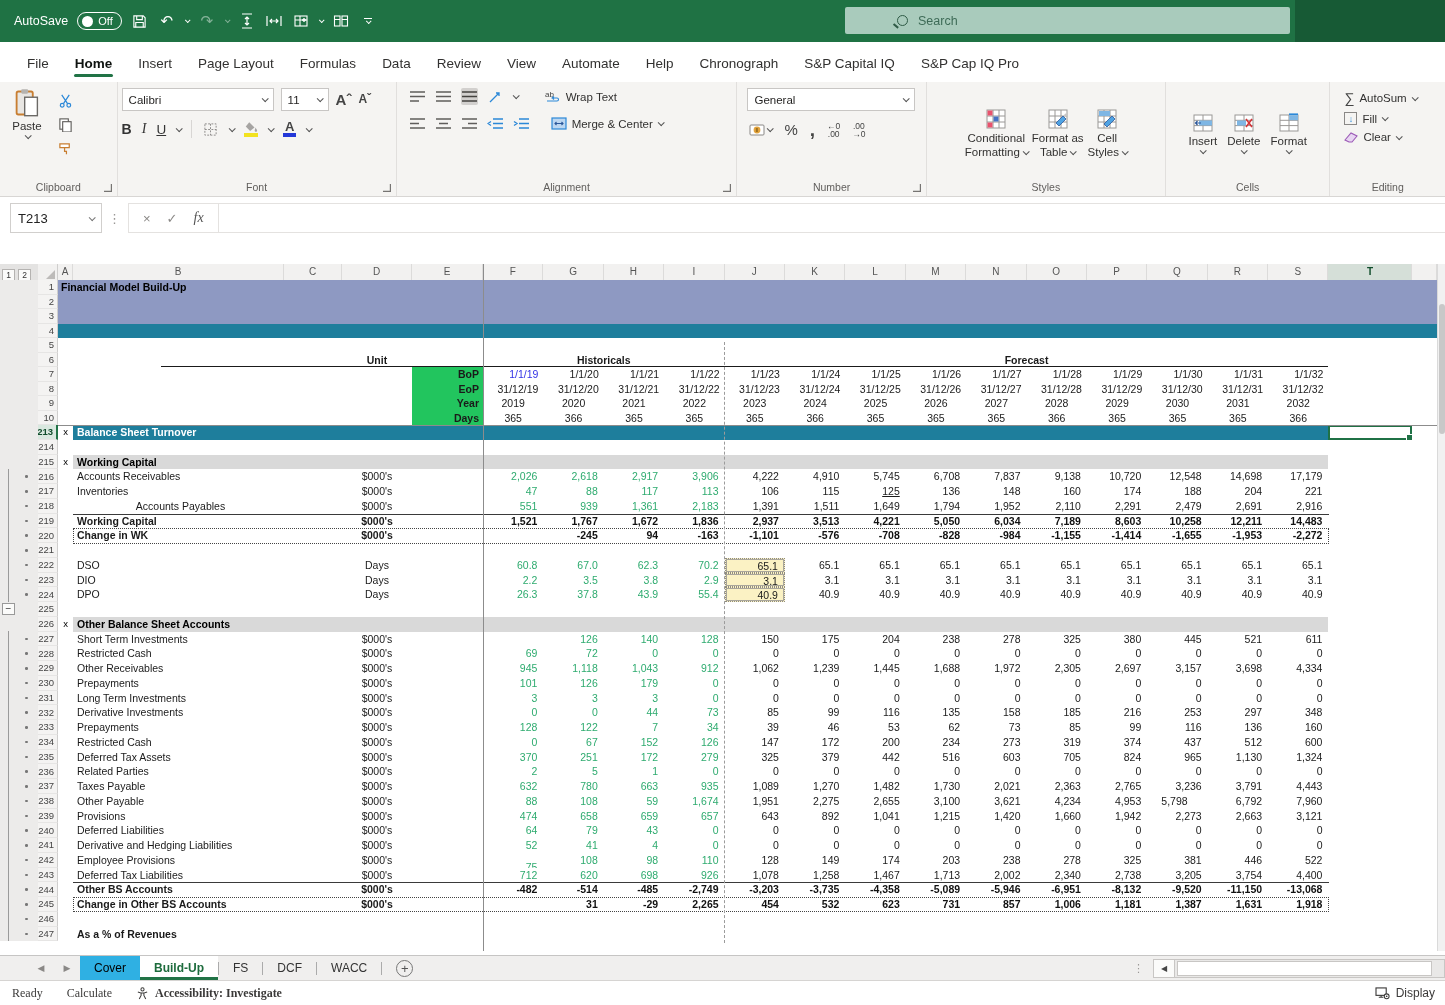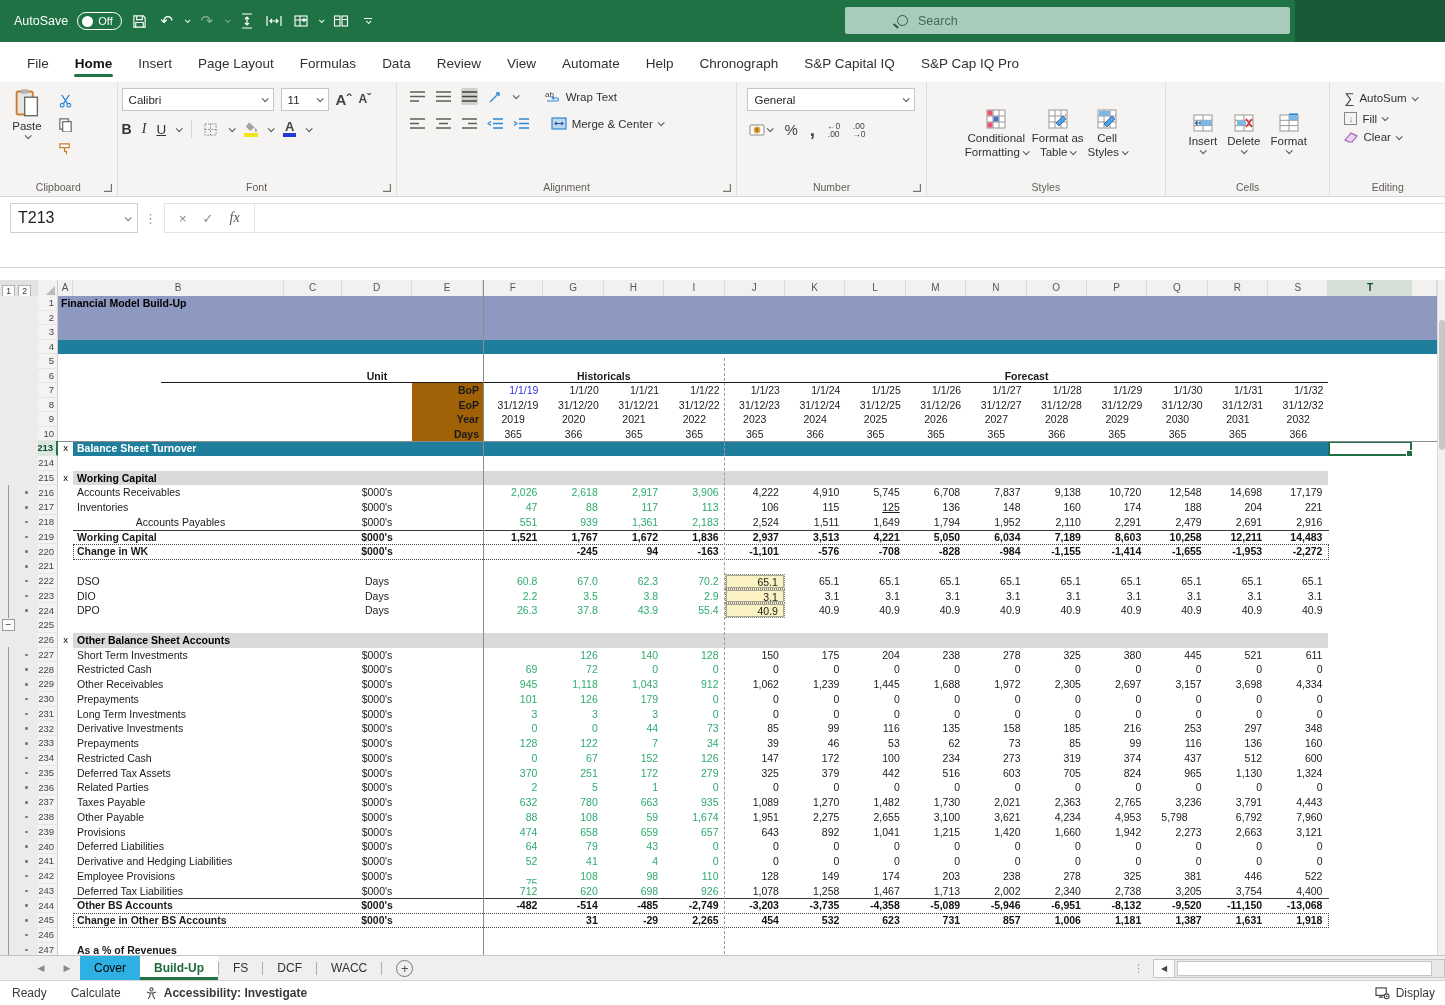--- a/index.html
+++ b/index.html
@@ -45,28 +45,28 @@
   .rrow { display:flex; align-items:center; gap:7px; }
   .lbl11 { font-size:11.5px; color:#323130; white-space:nowrap; }
   .yellowbar { width:14px; height:4px; background:#F2E21F; margin-top:1px; }
   .bluebar { width:13px; height:4px; background:#2438D8; margin-top:1px; }
   .bigA { font-size:13px; font-weight:bold; color:#444; line-height:11px; }
   svg.lic { display:block; }
 
   
   .fbar { position:absolute; left:0; top:197px; width:1445px; height:71px; background:#FFF; border-bottom:1px solid #D4D2D0; }
   .fbar-top { display:flex; align-items:stretch; height:30px; margin-top:6px; }
-  .namebox { width:128px; margin-left:10px; background:#fff; border:1px solid #D1CFCD; display:flex; align-items:center; justify-content:space-between; padding:0 7px; font-size:16px; color:#222; }
+  .namebox { width:92px; margin-left:10px; background:#fff; border:1px solid #D1CFCD; display:flex; align-items:center; justify-content:space-between; padding:0 7px; font-size:13px; color:#222; }
   .grip { width:26px; display:flex; align-items:center; justify-content:center; color:#9A9896; font-size:13px; letter-spacing:1px; }
   .fx-strip { display:flex; align-items:center; gap:16px; border:1px solid #E4E2E0; background:#fff; padding:0 14px; color:#8A8886; font-size:13px; }
   .fx { font-family:"Liberation Serif","DejaVu Serif",serif; font-style:italic; color:#555; font-size:14px; }
   .finput { flex:1; background:#fff; border-top:1px solid #E4E2E0; border-bottom:1px solid #E4E2E0; margin-right:0; }
 
   
-  .gridwrap { position:absolute; left:0; top:280px; width:1445px; height:687px; background:#FFF; overflow:hidden; }
+  .gridwrap { position:absolute; left:0; top:264px; width:1445px; height:687px; background:#FFF; overflow:hidden; }
   .gridinner { position:absolute; left:0; top:0; width:1437px; height:687px; }
   .srow, .hdrrow { display:grid; grid-template-columns:38px 20px 15px 211px 58px 70px 71px repeat(14,60.4px) 84px 1fr; position:relative; }
   .hdrrow { height:16px; background:#F2F1F0; }
   .srow { height:14.75px; }
   .srow.t { height:14.5px; }
   .cell, .v { font-size:10.5px; line-height:14.6px; white-space:nowrap; overflow:hidden; color:#1a1a1a; }
   .g { background:#ECEBEA; position:relative; }
   .rh { background:#F4F3F2; border-right:1px solid #CFCECD; border-bottom:1px solid #E6E5E4; font-size:9.5px; color:#444;
         display:flex; align-items:center; justify-content:flex-end; padding-right:3px; }
   .rh.selr { background:#D9E8DF; border-right:2px solid #217346; color:#114D2C; font-weight:bold; }
@@ -87,21 +87,21 @@
   .unit { grid-column:6; text-align:center; }
   .unit.b { font-weight:bold; }
   .v { text-align:right; padding-right:6px; }
   .v.hist { color:#2EAB6F; }
   .v.b { font-weight:bold; color:#111; }
   .v.inp { background:#FBF2C4; box-shadow:inset 0 0 0 1px #A9A69C; border:1px dotted #8F8C82; }
   .chd { font-weight:bold; text-align:center; }
   .u6 { border-bottom:1.5px solid #1a1a1a; }
   .u6b { position:relative; }
   .u6b::after { content:""; position:absolute; left:88px; right:0; bottom:0; border-bottom:1.5px solid #1a1a1a; }
-  .elab { grid-column:7; background:#a16207; font-weight:bold; text-align:right; padding-right:4px; }
+  .elab { grid-column:7; background:#22c55e; font-weight:bold; text-align:right; padding-right:4px; }
   .hv { text-align:right; padding-right:5px; }
   .hv.c { text-align:center; padding-right:0; }
   .hv.blue { color:#3333E6; }
   .boxovl { position:absolute; left:73px; width:1256px; top:-0.5px; bottom:-0.5px; border:1.3px dotted #444; pointer-events:none; }
   .lineovl { position:absolute; left:73px; width:1256px; top:0; height:0; border-top:1px solid #3a3a3a; pointer-events:none; }
   .selcell { grid-column:22; position:relative; background:#fff; box-shadow:inset 0 0 0 2px #1F7145; }
   .selcell::after { content:""; position:absolute; right:-1px; bottom:-1px; width:5px; height:5px; background:#1F7145; border:1px solid #fff; }
   .g-dot::after { content:""; position:absolute; left:25px; top:6px; width:2.5px; height:2.5px; background:#777; border-radius:50%; }
   .g-minus .mbox { position:absolute; left:2px; top:1px; width:13px; height:12px; border:1px solid #999; background:#FBFBFA; font-size:10px; line-height:10px; text-align:center; color:#333; }
   .ol-line { position:absolute; width:1px; background:#9A9A9A; left:46px; }
@@ -121,21 +121,21 @@
   .vsep { width:1px; height:13px; background:#ABABAB; align-self:center; }
   .newsheet { width:17px; height:17px; border:1px solid #777; border-radius:50%; align-self:center; margin-left:14px; text-align:center; line-height:15px; color:#555; font-size:13px; }
   .hscroll { margin-left:auto; display:flex; align-items:center; }
   .hs-grip { color:#9A9896; font-size:11px; letter-spacing:1px; margin-right:8px; }
   .hs-btn { width:22px; height:19px; background:#FBFBFA; border:1px solid #C8C6C4; display:flex; align-items:center; justify-content:center; font-size:8px; color:#444; }
   .hs-track { width:270px; height:19px; background:#E9E8E7; border:1px solid #C8C6C4; border-left:none; position:relative; }
   .hs-thumb { position:absolute; left:2px; top:1px; width:255px; height:15px; background:#FFF; border:1px solid #C8C6C4; }
 
   
   .statusbar { position:absolute; left:0; top:980px; width:1445px; height:25px; background:#FFFFFF; border-top:1px solid #D6D4D2; display:flex; align-items:center; font-size:12px; color:#3B3A39; }
-  .sb-item { padding:0 12px; }
+  .sb-item { padding:0 12px;font-family:Liberation Serif, serif; }
   .sb-acc { display:flex; align-items:center; gap:6px; font-weight:bold; }
   .sb-right { margin-left:auto; display:flex; align-items:center; gap:6px; padding-right:10px; }
 </style>
 </head>
 <body>
 
 <div id="app">
 
   <div class="titlebar">
     <div class="dark-right"></div>
@@ -702,21 +702,21 @@
           </div>
           <div class="srow">
             <div class="g g-dot"></div>
             <div class="rh">218</div>
             <div class="cell rlabel" style="grid-column: 4; text-align: center;">Accounts Payables</div>
             <div class="cell unit" style="grid-column: 6;">$000's</div>
             <div class="v hist" style="grid-column: 8;">551</div>
             <div class="v hist" style="grid-column: 9;">939</div>
             <div class="v hist" style="grid-column: 10;">1,361</div>
             <div class="v hist" style="grid-column: 11;">2,183</div>
-            <div class="v" style="grid-column: 12;">2,524</div>
+            <div class="v" style="grid-column: 12;">1,391</div>
             <div class="v" style="grid-column: 13;">1,511</div>
             <div class="v" style="grid-column: 14;">1,649</div>
             <div class="v" style="grid-column: 15;">1,794</div>
             <div class="v" style="grid-column: 16;">1,952</div>
             <div class="v" style="grid-column: 17;">2,110</div>
             <div class="v" style="grid-column: 18;">2,291</div>
             <div class="v" style="grid-column: 19;">2,479</div>
             <div class="v" style="grid-column: 20;">2,691</div>
             <div class="v" style="grid-column: 21;">2,916</div>
           </div>
@@ -982,21 +982,21 @@
             <div class="g g-dot"></div>
             <div class="rh">234</div>
             <div class="cell rlabel" style="grid-column: 4;">Restricted Cash</div>
             <div class="cell unit" style="grid-column: 6;">$000's</div>
             <div class="v hist" style="grid-column: 8;">0</div>
             <div class="v hist" style="grid-column: 9;">67</div>
             <div class="v hist" style="grid-column: 10;">152</div>
             <div class="v hist" style="grid-column: 11;">126</div>
             <div class="v" style="grid-column: 12;">147</div>
             <div class="v" style="grid-column: 13;">172</div>
-            <div class="v" style="grid-column: 14;">100</div>
+            <div class="v" style="grid-column: 14;">200</div>
             <div class="v" style="grid-column: 15;">234</div>
             <div class="v" style="grid-column: 16;">273</div>
             <div class="v" style="grid-column: 17;">319</div>
             <div class="v" style="grid-column: 18;">374</div>
             <div class="v" style="grid-column: 19;">437</div>
             <div class="v" style="grid-column: 20;">512</div>
             <div class="v" style="grid-column: 21;">600</div>
           </div>
           <div class="srow">
             <div class="g g-dot"></div>

